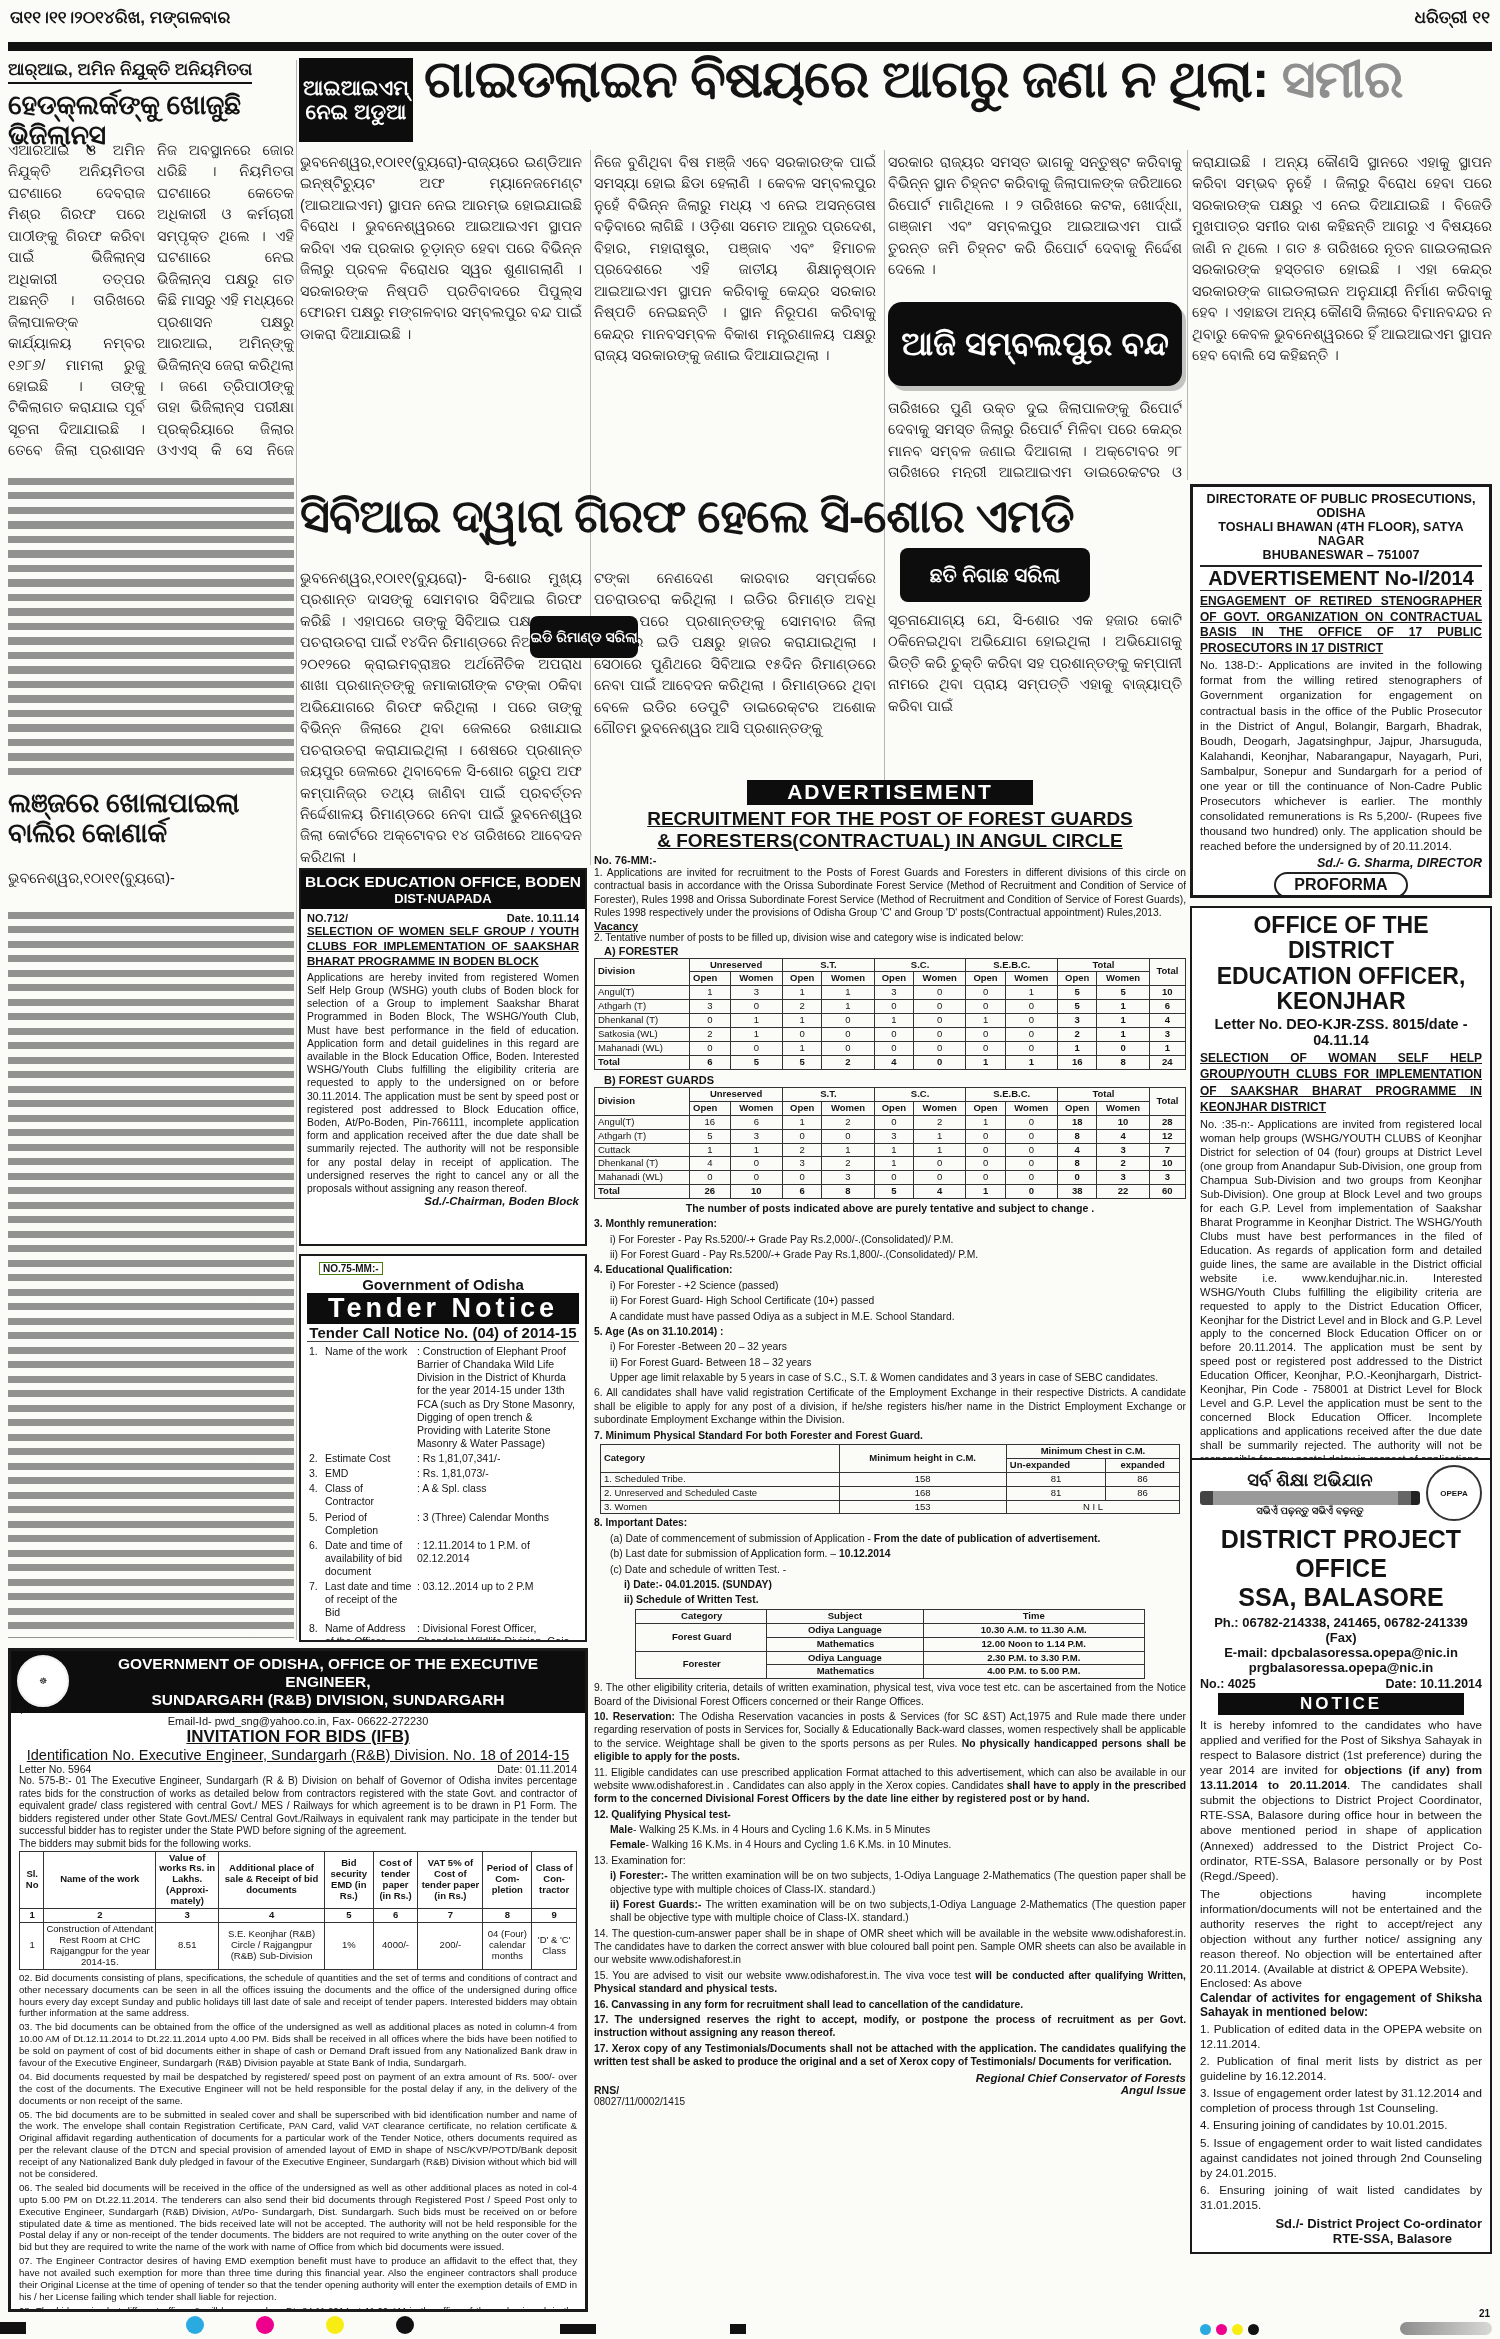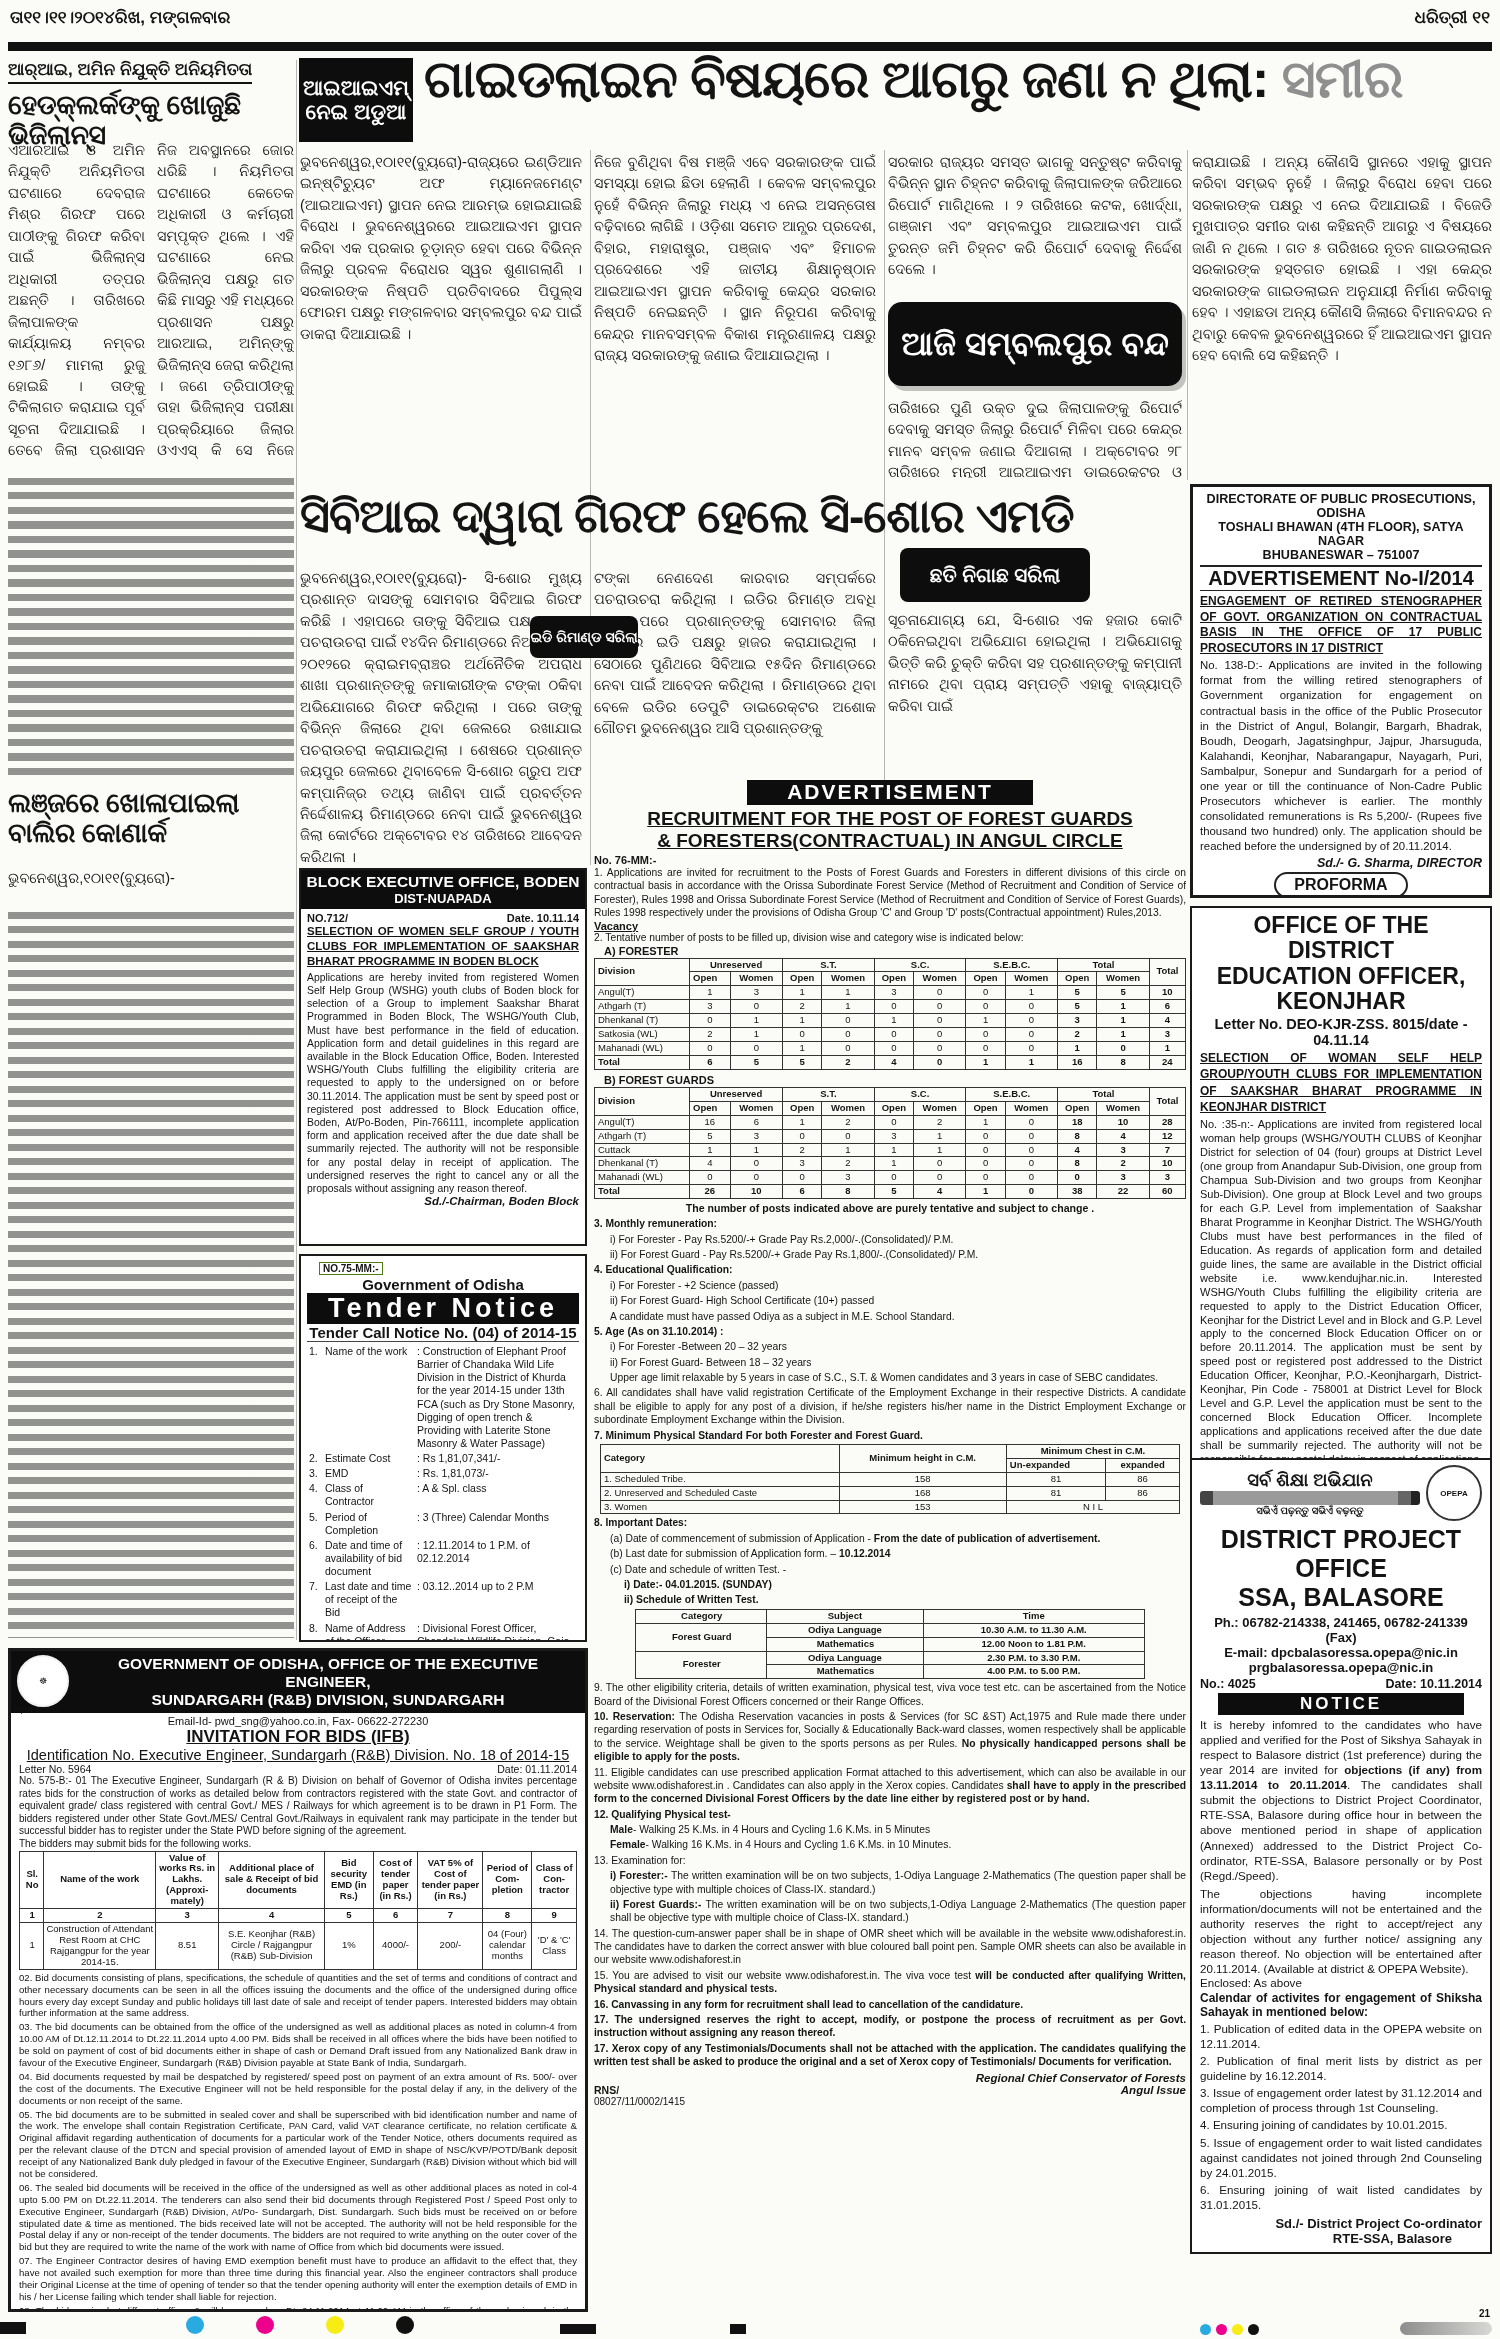--- a/index.html
+++ b/index.html
@@ -159,21 +159,21 @@
         <div class="citem"><span>4.  Ensuring joining of candidates by 10.01.2015.</span></div>
         <div class="citem"><span>5.  Issue of engagement order to wait listed candidates against candidates not joined through 2nd Counseling by 24.01.2015.</span></div>
         <div class="citem"><span>6.  Ensuring joining of wait listed candidates by 31.01.2015.</span></div>
       </div>
     <div class="rt b" style="font-size:13px;margin-top:4px;">Sd./- District Project Co-ordinator</div>
     <div class="rt b" style="font-size:13px;margin-right:30px;">RTE-SSA, Balasore</div>
   </div>
 
   <div class="abs adbox" style="left:299px;top:868px;width:288px;height:378px;padding:0;">
     <div class="blackbox ctr" style="padding:3px 2px;">
-      <div class="b" style="font-size:15.5px;">BLOCK EXECUTIVE OFFICE, BODEN</div>
+      <div class="b" style="font-size:15.5px;">BLOCK EDUCATION OFFICE, BODEN</div>
       <div class="b" style="font-size:13px;">DIST-NUAPADA</div>
     </div>
     <div style="padding:3px 6px;">
       <div style="display:flex;justify-content:space-between;font-weight:bold;font-size:11px;">
         <span>NO.712/</span>
         <span>Date. 10.11.14</span>
       </div>
       <div class="b underl jst" style="font-size:11.5px;line-height:1.3;">SELECTION OF WOMEN SELF GROUP / YOUTH CLUBS FOR IMPLEMENTATION OF SAAKSHAR BHARAT PROGRAMME IN BODEN BLOCK</div>
       <div class="jst" style="font-size:10.4px;line-height:1.27;margin-top:2px;">Applications are hereby invited from registered Women Self Help Group (WSHG) youth clubs of Boden block for selection of a Group to implement Saakshar Bharat Programmed in Boden Block, The WSHG/Youth Club, Must have best performance in the field of education. Application form and detail guidelines in this regard are available in the Block Education Office, Boden. Interested WSHG/Youth Clubs fulfilling the eligibility criteria are requested to apply to the undersigned on or before 30.11.2014. The application must be sent by speed post or registered post addressed to Block Education office, Boden, At/Po-Boden, Pin-766111, incomplete application form and application received after the due date shall be summarily rejected. The authority will not be responsible for any postal delay in receipt of application. The undersigned reserves the right to cancel any or all the proposals without assigning any reason thereof.</div>
       <div class="rt b i" style="font-size:11.5px;">Sd./-Chairman, Boden Block</div>
@@ -529,21 +529,21 @@
             <td class="hd">Subject</td>
             <td class="hd">Time</td>
           </tr>
           <tr>
             <td rowspan="2" class="hd">Forest Guard</td>
             <td class="hd">Odiya Language</td>
             <td class="hd">10.30 A.M. to 11.30 A.M.</td>
           </tr>
           <tr>
             <td class="hd">Mathematics</td>
-            <td class="hd">12.00 Noon to 1.81 P.M.</td>
+            <td class="hd">12.00 Noon to 1.14 P.M.</td>
           </tr>
           <tr>
             <td rowspan="2" class="hd">Forester</td>
             <td class="hd">Odiya Language</td>
             <td class="hd">2.30 P.M. to 3.30 P.M.</td>
           </tr>
           <tr>
             <td class="hd">Mathematics</td>
             <td class="hd">4.00 P.M. to 5.00 P.M.</td>
           </tr>

